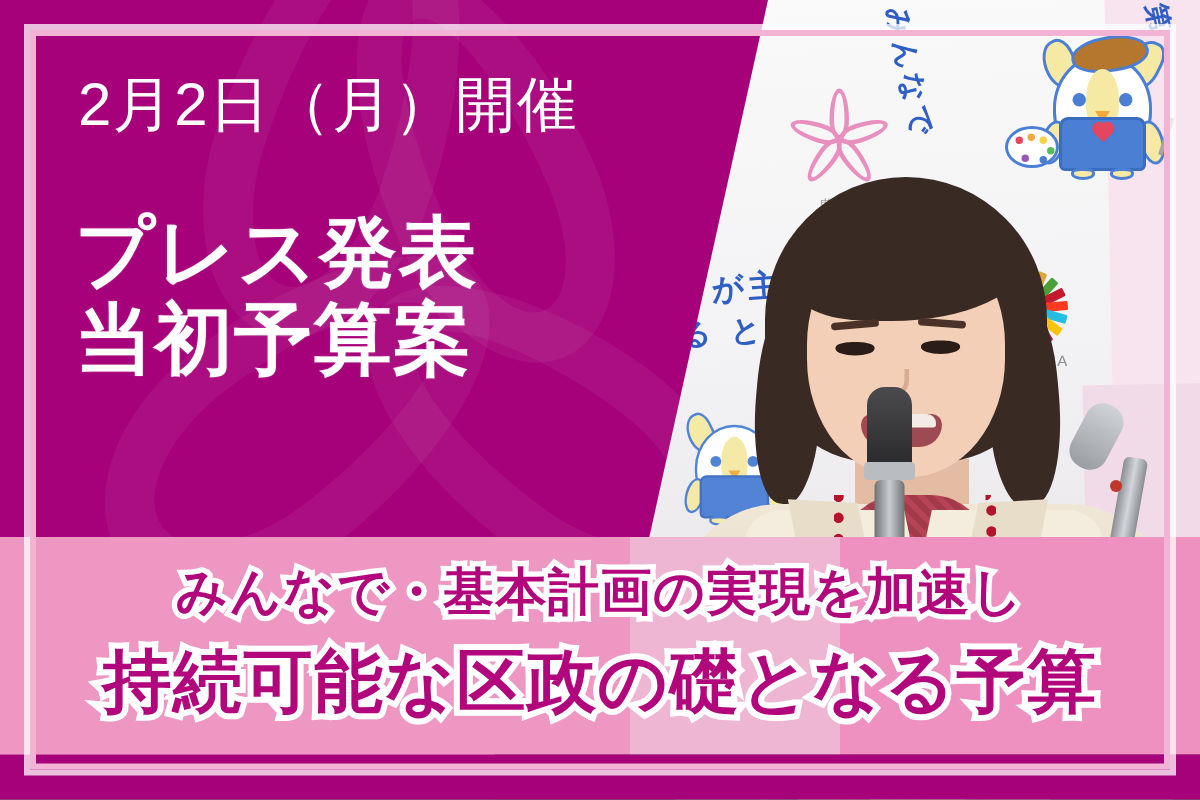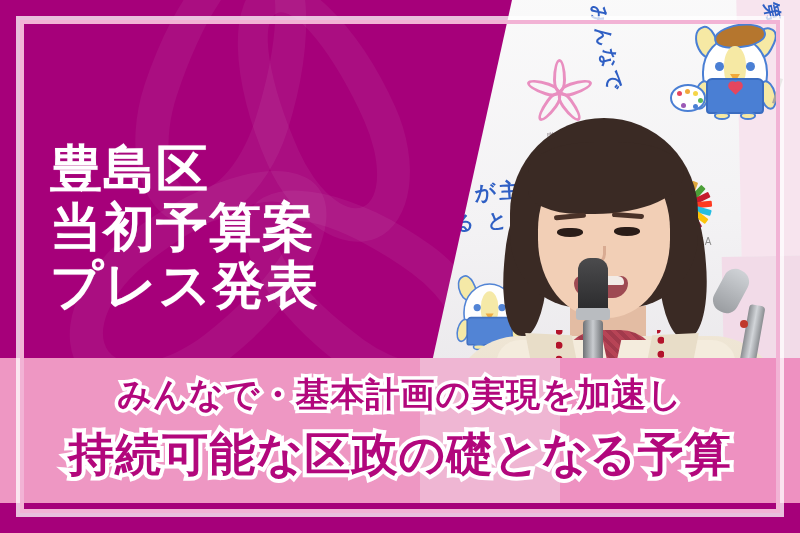--- a/index.html
+++ b/index.html
@@ -460,24 +460,24 @@
     <div class="desk"></div>
   </div>
 
   <div class="magenta">
     <div class="petal p1"></div>
     <div class="petal p2"></div>
     <div class="petal p3"></div>
     <div class="petal p4"></div>
   </div>
 
+  <div class="txt-date">2月2日（月）開催</div>
   <div class="txt-main">
-    <div>豊島区</div>
+    <div>プレス発表</div>
     <div>当初予算案</div>
-    <div>プレス発表</div>
   </div>
 
   <div class="pinkband">
     <div class="ov1"></div>
       <div class="ov2"></div>
       <div class="ov3"></div>
   </div>
   <div class="band-line1">みんなで・基本計画の実現を加速し</div>
   <div class="band-line2">持続可能な区政の礎となる予算</div>
 

